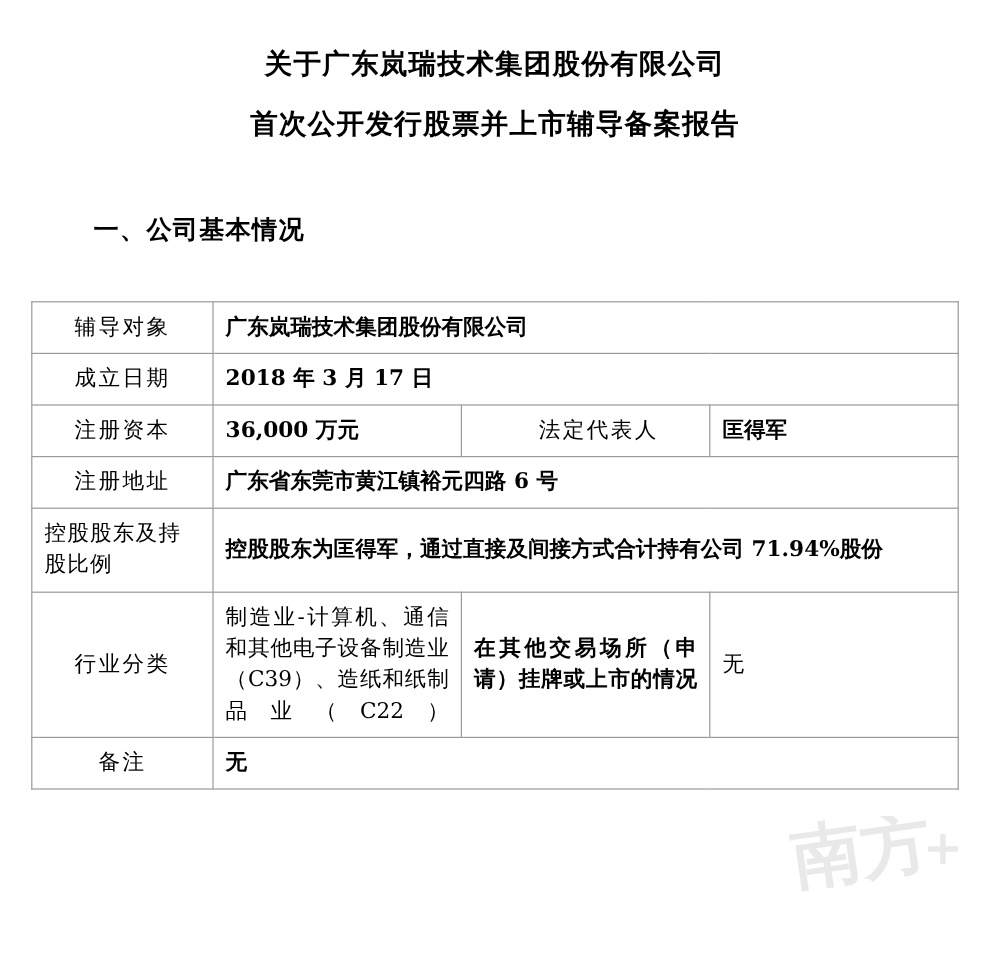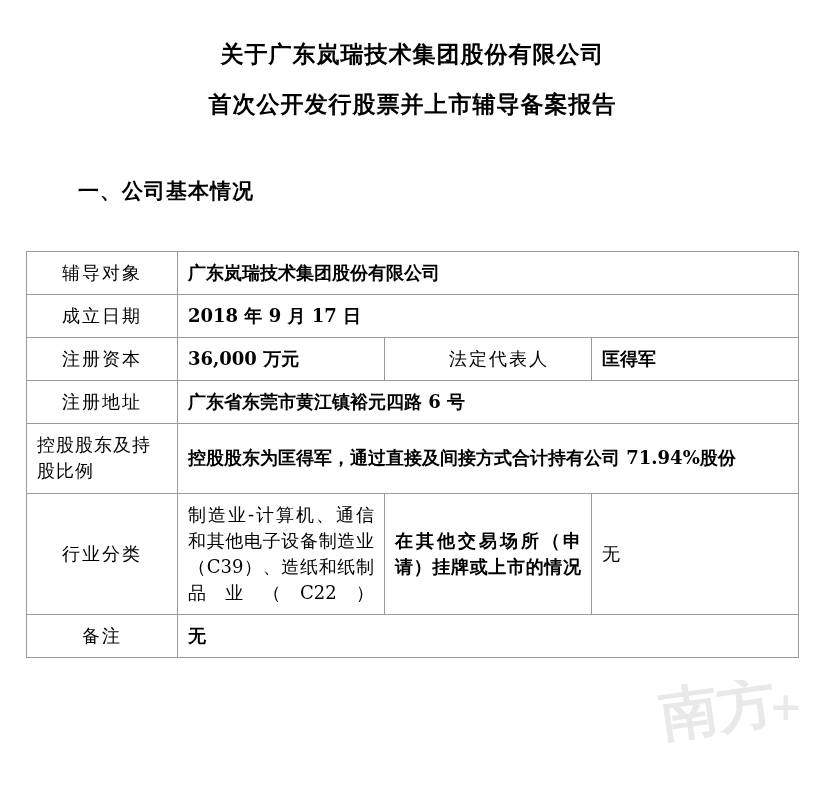--- a/index.html
+++ b/index.html
@@ -124,21 +124,21 @@
 
   <div class="table-wrap">
     <table class="info-table">
       <tbody>
         <tr>
           <td class="label">辅导对象</td>
           <td class="value" colspan="3">广东岚瑞技术集团股份有限公司</td>
         </tr>
         <tr>
           <td class="label">成立日期</td>
-          <td class="value" colspan="3">2018 年 9 月 17 日</td>
+          <td class="value" colspan="3">2018 年 3 月 17 日</td>
         </tr>
         <tr>
           <td class="label">注册资本</td>
           <td class="value">36,000 万元</td>
           <td class="label" style="width:150px;padding-left:32px;">法定代表人</td>
           <td class="value">匡得军</td>
         </tr>
         <tr>
           <td class="label">注册地址</td>
           <td class="value" colspan="3">广东省东莞市黄江镇裕元四路 6 号</td>

